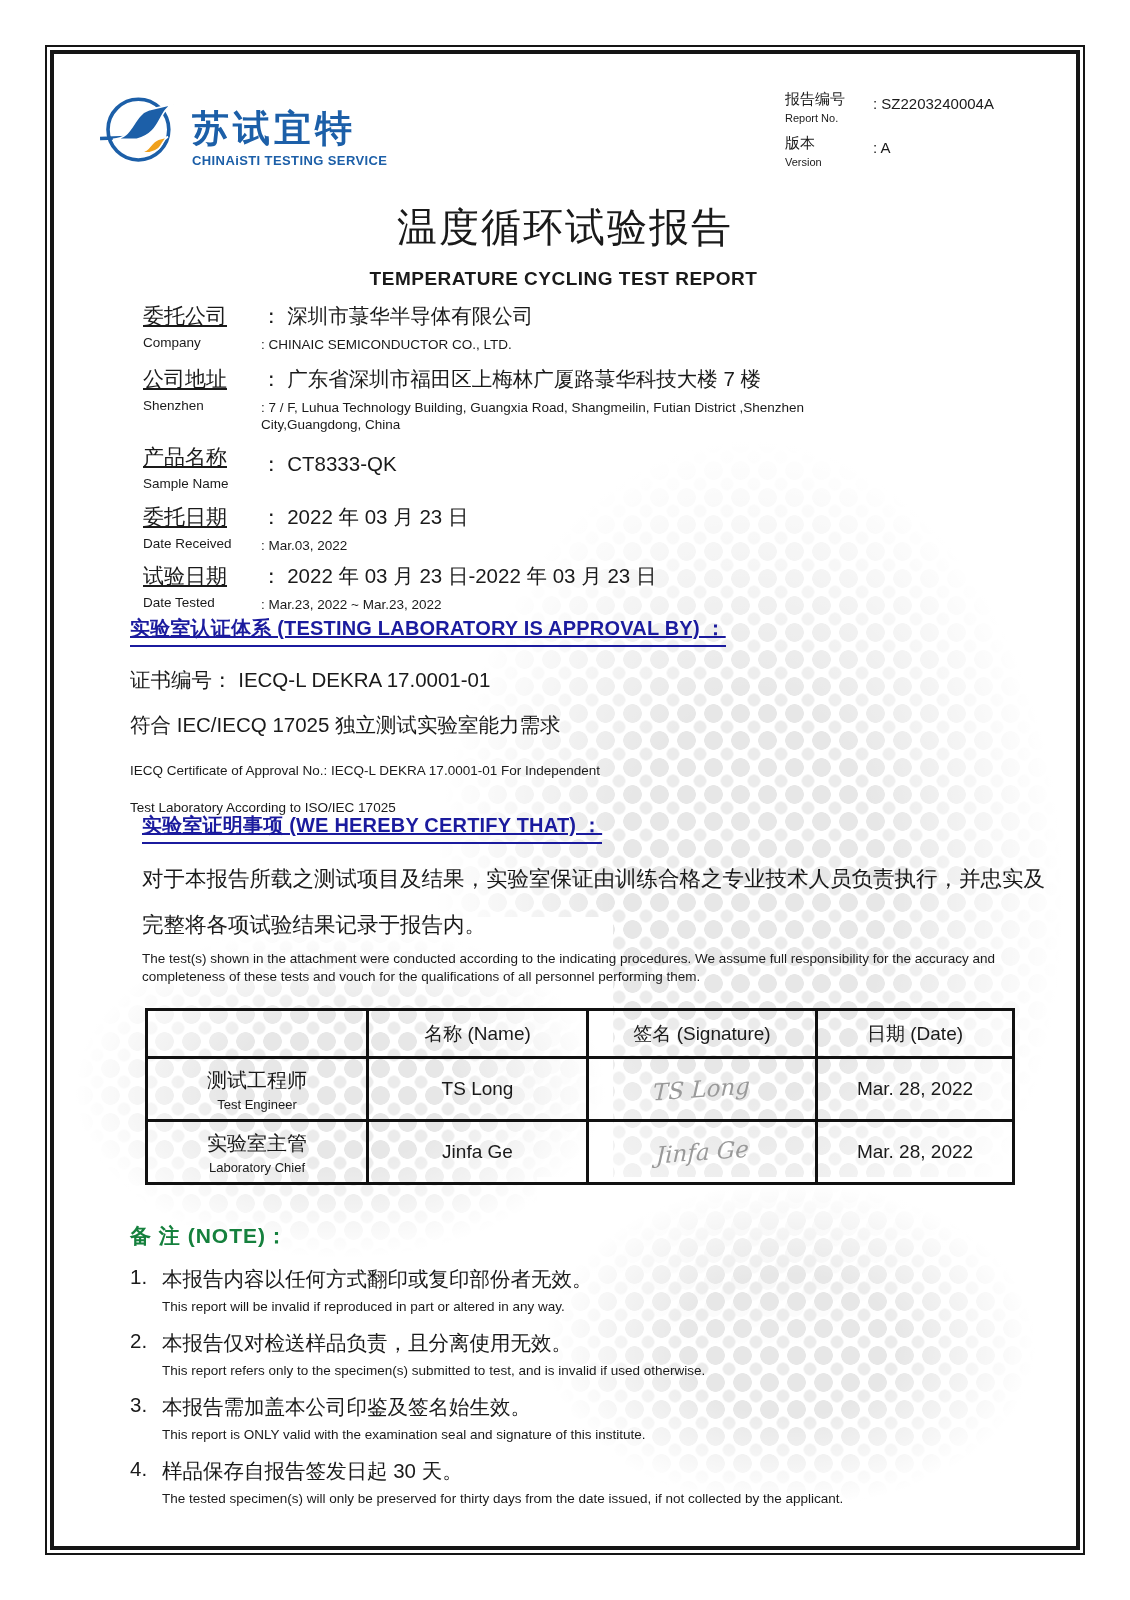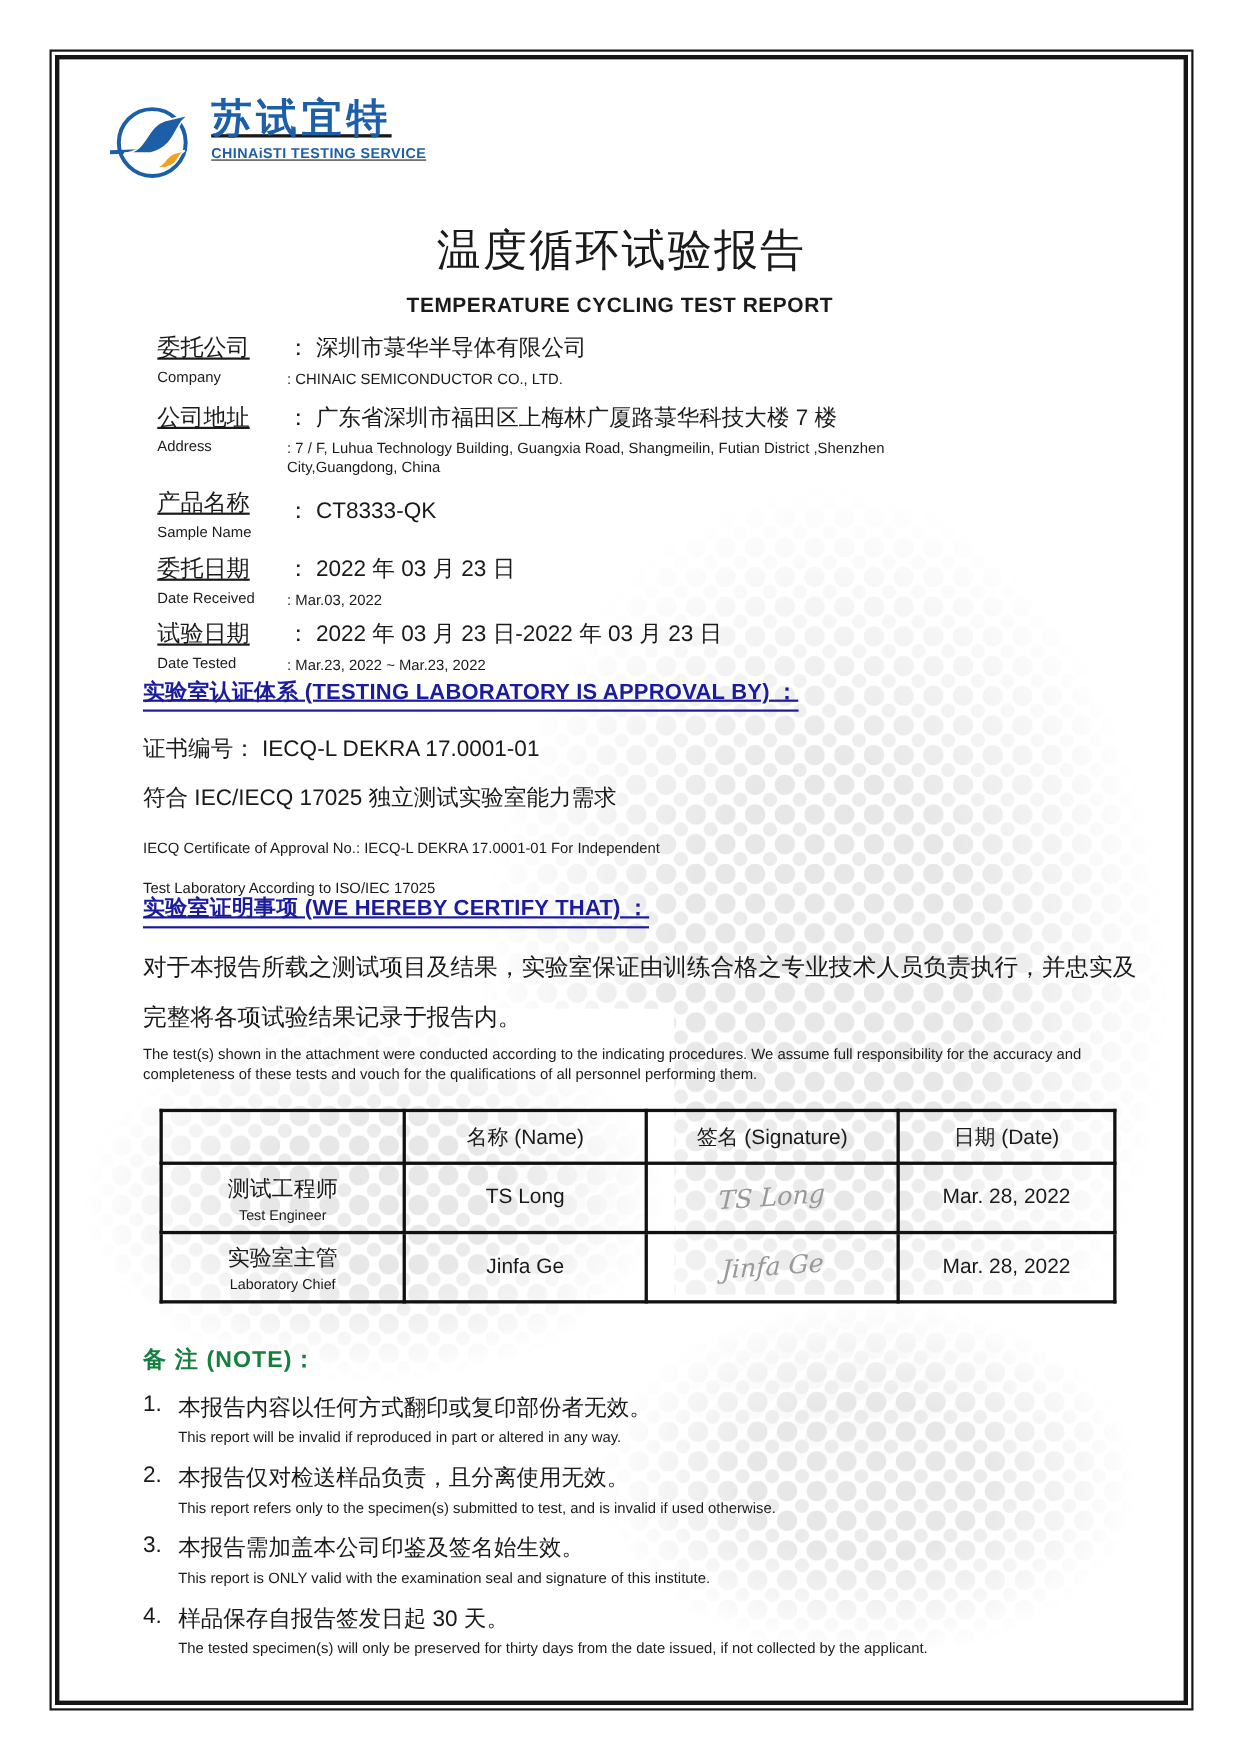--- a/index.html
+++ b/index.html
@@ -21,21 +21,21 @@
     background:radial-gradient(closest-side at 50% 50%, rgba(255,255,255,0) 42%, #ffffff 97%);
   }
   .dots-main{left:430px;top:430px;width:640px;height:940px;}
   .dots-left{left:70px;top:920px;width:540px;height:340px;}
   .dots-bottom{left:540px;top:1180px;width:500px;height:330px;}
   
   .frame{position:absolute;left:45px;top:45px;width:1040px;height:1510px;
     border:2px solid #151515;box-sizing:border-box;padding:3px;z-index:1;}
   .frame-inner{width:100%;height:100%;border:4px solid #151515;box-sizing:border-box;}
   
-  .logo{position:absolute;left:100px;top:88px;display:flex;align-items:flex-start;z-index:2;text-decoration:underline;}
+  .logo{position:absolute;left:100px;top:88px;display:flex;align-items:flex-end;z-index:2;}
   .logo svg{display:block;}
   .logo-text{margin-left:12px;}
   .brand-cn{font-size:37px;font-weight:bold;color:#1c5fa8;letter-spacing:4px;line-height:1.1;}
   .brand-en{font-size:13px;font-weight:bold;color:#1c5fa8;letter-spacing:.4px;margin-top:3px;}
   .report-meta{position:absolute;left:785px;top:90px;z-index:2;}
   .meta-row{display:flex;margin-bottom:10px;}
   .meta-labels{width:88px;}
   .meta-cn{font-size:15px;}
   .meta-en{font-size:11px;margin-top:3px;}
   .meta-val{font-size:15px;padding-top:5px;}
@@ -53,21 +53,21 @@
   .info-vals{flex:1;}
   .val-cn{font-size:20.5px;}
   .val-en{font-size:13.5px;margin-top:6px;white-space:pre-line;line-height:17px;}
   .r1{margin-bottom:12px;}
   .r2{margin-bottom:10px;}
   .r3{margin-bottom:8px;min-height:52px;}
   .r4{margin-bottom:8px;}
   
   .section{position:absolute;left:130px;z-index:2;}
   .sec-cert{top:615px;width:890px;}
-  .sec-certify{top:812px;width:905px;}
+  .sec-certify{top:812px;width:905px;margin-left:12px;}
   .sec-heading{display:inline-block;font-size:20px;font-weight:bold;color:#1b1b9e;
     border-bottom:2px solid #1b1b9e;padding-bottom:3px;letter-spacing:.2px;text-decoration:underline;}
   .cert-l1{margin-top:19px;font-size:20.5px;}
   .cert-l2{margin-top:17px;font-size:20.5px;}
   .cert-l3{margin-top:24px;font-size:13.5px;}
   .cert-l4{margin-top:22px;font-size:13.5px;}
   .certify-cn{margin-top:12px;font-size:21.5px;line-height:46px;}
   .certify-en{margin-top:2px;font-size:13.5px;line-height:17.5px;width:885px;}
   
   .signoff{position:absolute;left:145px;top:1008px;z-index:2;border-collapse:collapse;}
@@ -109,39 +109,55 @@
         <path d="M16 64 C42 64 40 34 62 27 L92 20 C72 28 78 56 46 64 Z" fill="#1c5fa8" stroke="#fff" stroke-width="2"></path>
         <path d="M50 80 C62 80 62 68 73 64 L85 61 C76 66 80 77 62 81 Z" fill="#f0a11d" stroke="#fff" stroke-width="2"></path>
       </svg>
     </span>
     <span class="logo-text">
       <div class="brand-cn">苏试宜特</div>
       <div class="brand-en">CHINAiSTI TESTING SERVICE</div>
     </span>
   </div>
 
+  <div class="report-meta">
+    <div class="meta-row">
+      <div class="meta-labels">
+        <div class="meta-cn">报告编号</div>
+        <div class="meta-en">Report No.</div>
+      </div>
+      <div class="meta-val">: SZ2203240004A</div>
+    </div>
+    <div class="meta-row">
+      <div class="meta-labels">
+        <div class="meta-cn">版本</div>
+        <div class="meta-en">Version</div>
+      </div>
+      <div class="meta-val">: A</div>
+    </div>
+  </div>
 
   <div class="title-cn">温度循环试验报告</div>
   <div class="title-en">TEMPERATURE CYCLING TEST REPORT</div>
 
   <div class="info-block">
     <div class="info-row r1">
       <div class="info-labels">
         <div class="lbl-cn">委托公司</div>
         <div class="lbl-en">Company</div>
       </div>
       <div class="info-vals">
         <div class="val-cn">： 深圳市菉华半导体有限公司</div>
         <div class="val-en">:   CHINAIC SEMICONDUCTOR CO., LTD.</div>
       </div>
     </div>
     <div class="info-row r2">
       <div class="info-labels">
         <div class="lbl-cn">公司地址</div>
-        <div class="lbl-en">Address</div>
+        <div class="lbl-en">Shenzhen</div>
       </div>
       <div class="info-vals">
         <div class="val-cn">： 广东省深圳市福田区上梅林广厦路菉华科技大楼 7 楼</div>
         <div class="val-en">:   7 / F, Luhua Technology Building, Guangxia Road, Shangmeilin, Futian District ,Shenzhen
  City,Guangdong, China</div>
       </div>
     </div>
     <div class="info-row r3">
       <div class="info-labels">
         <div class="lbl-cn">产品名称</div>

